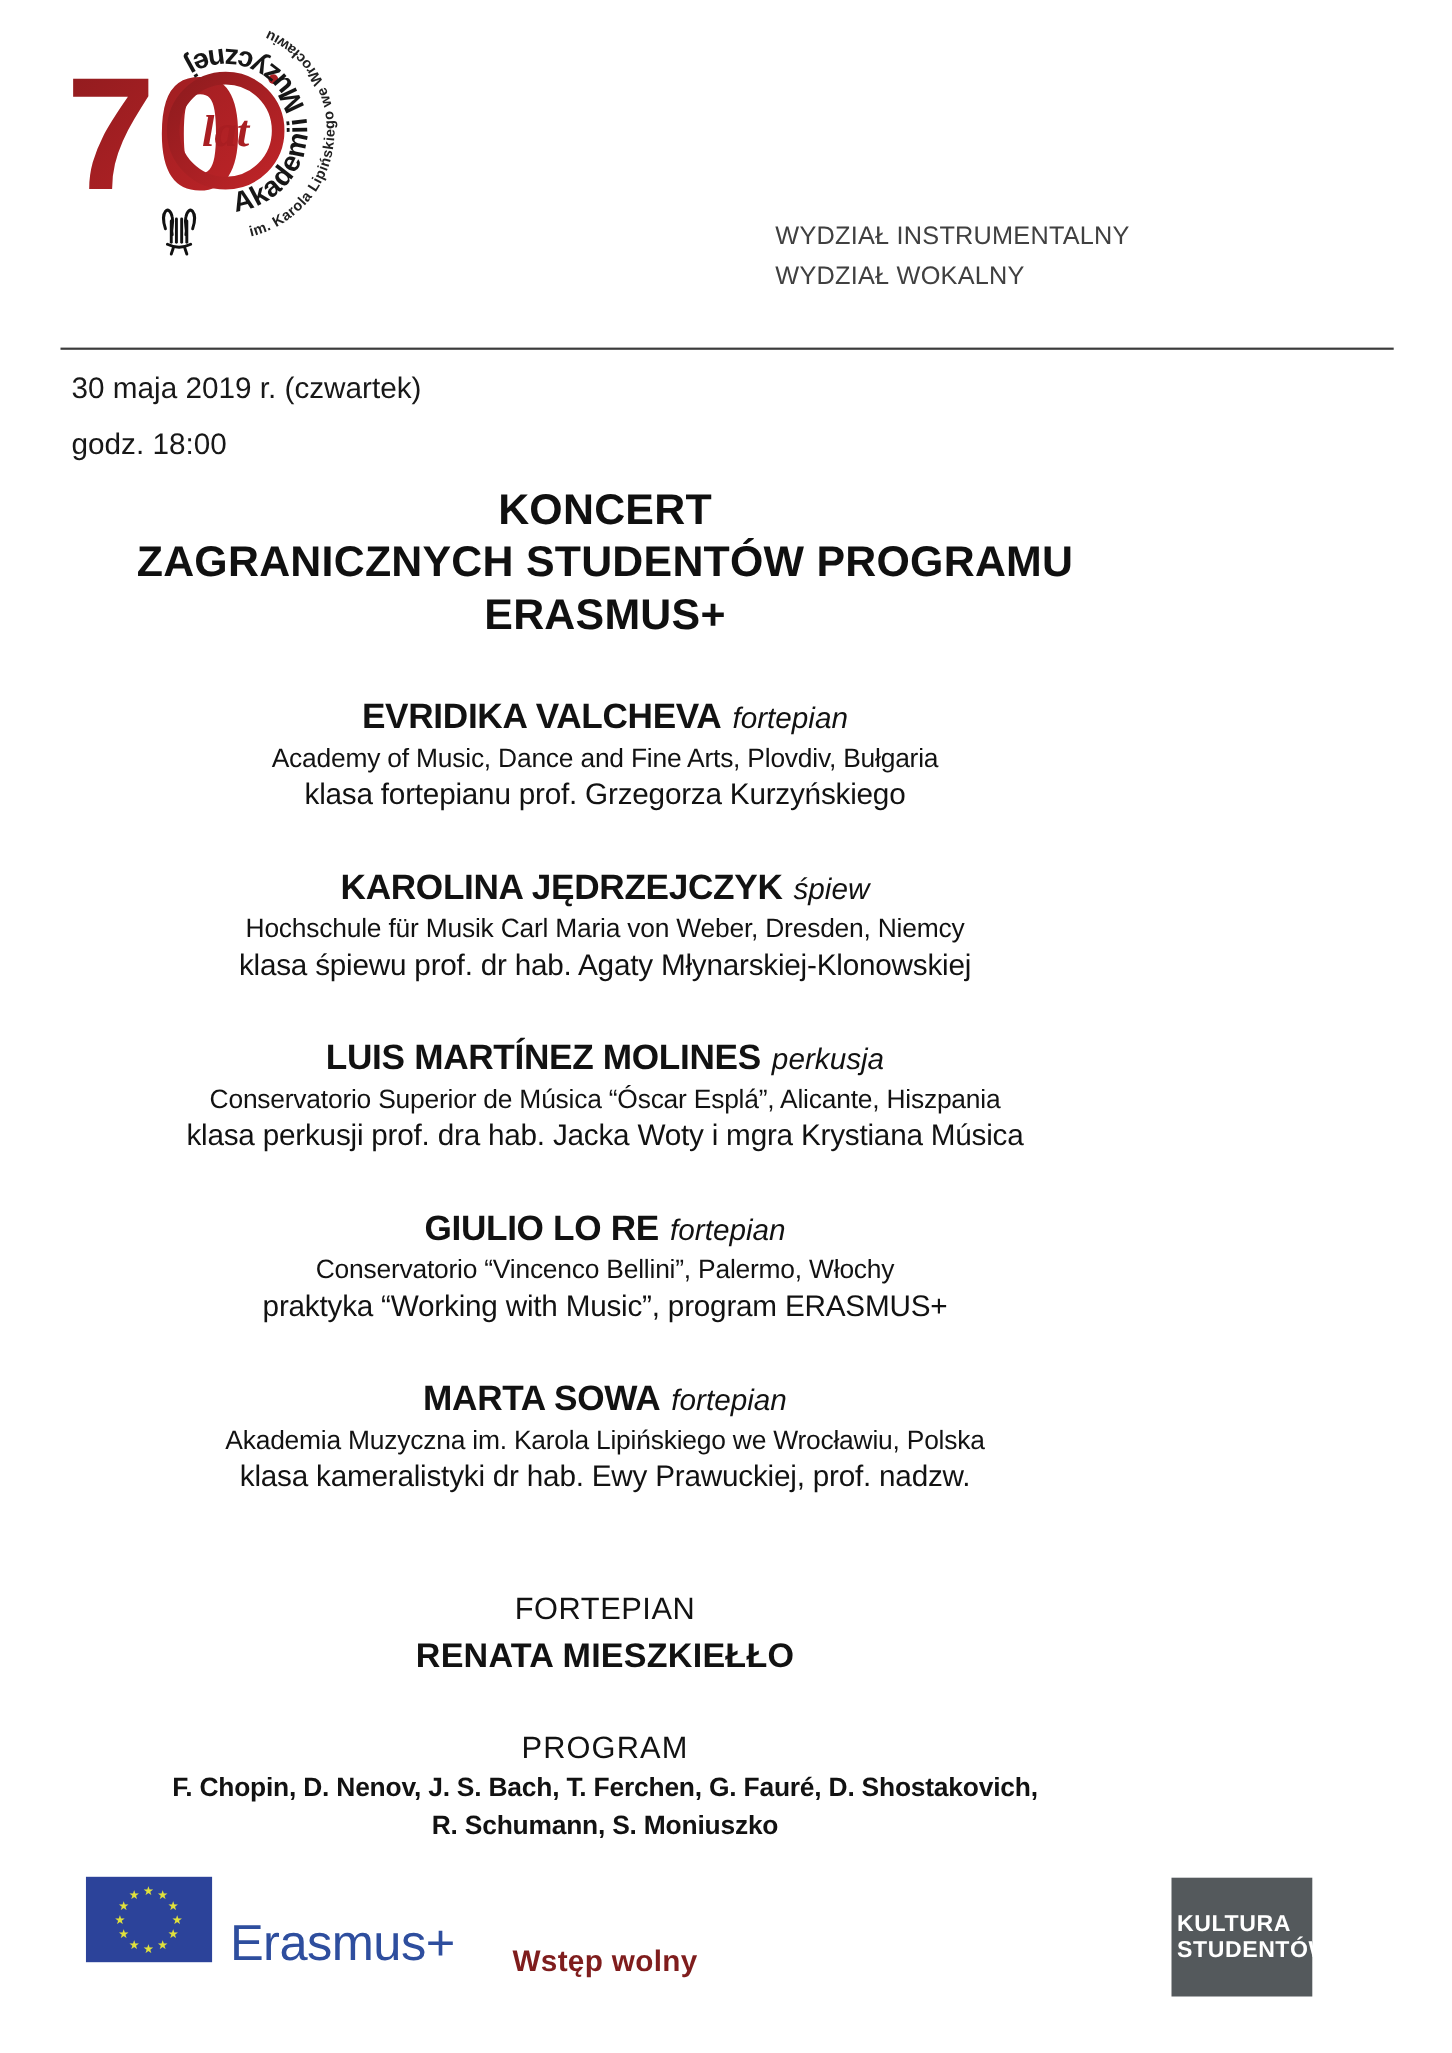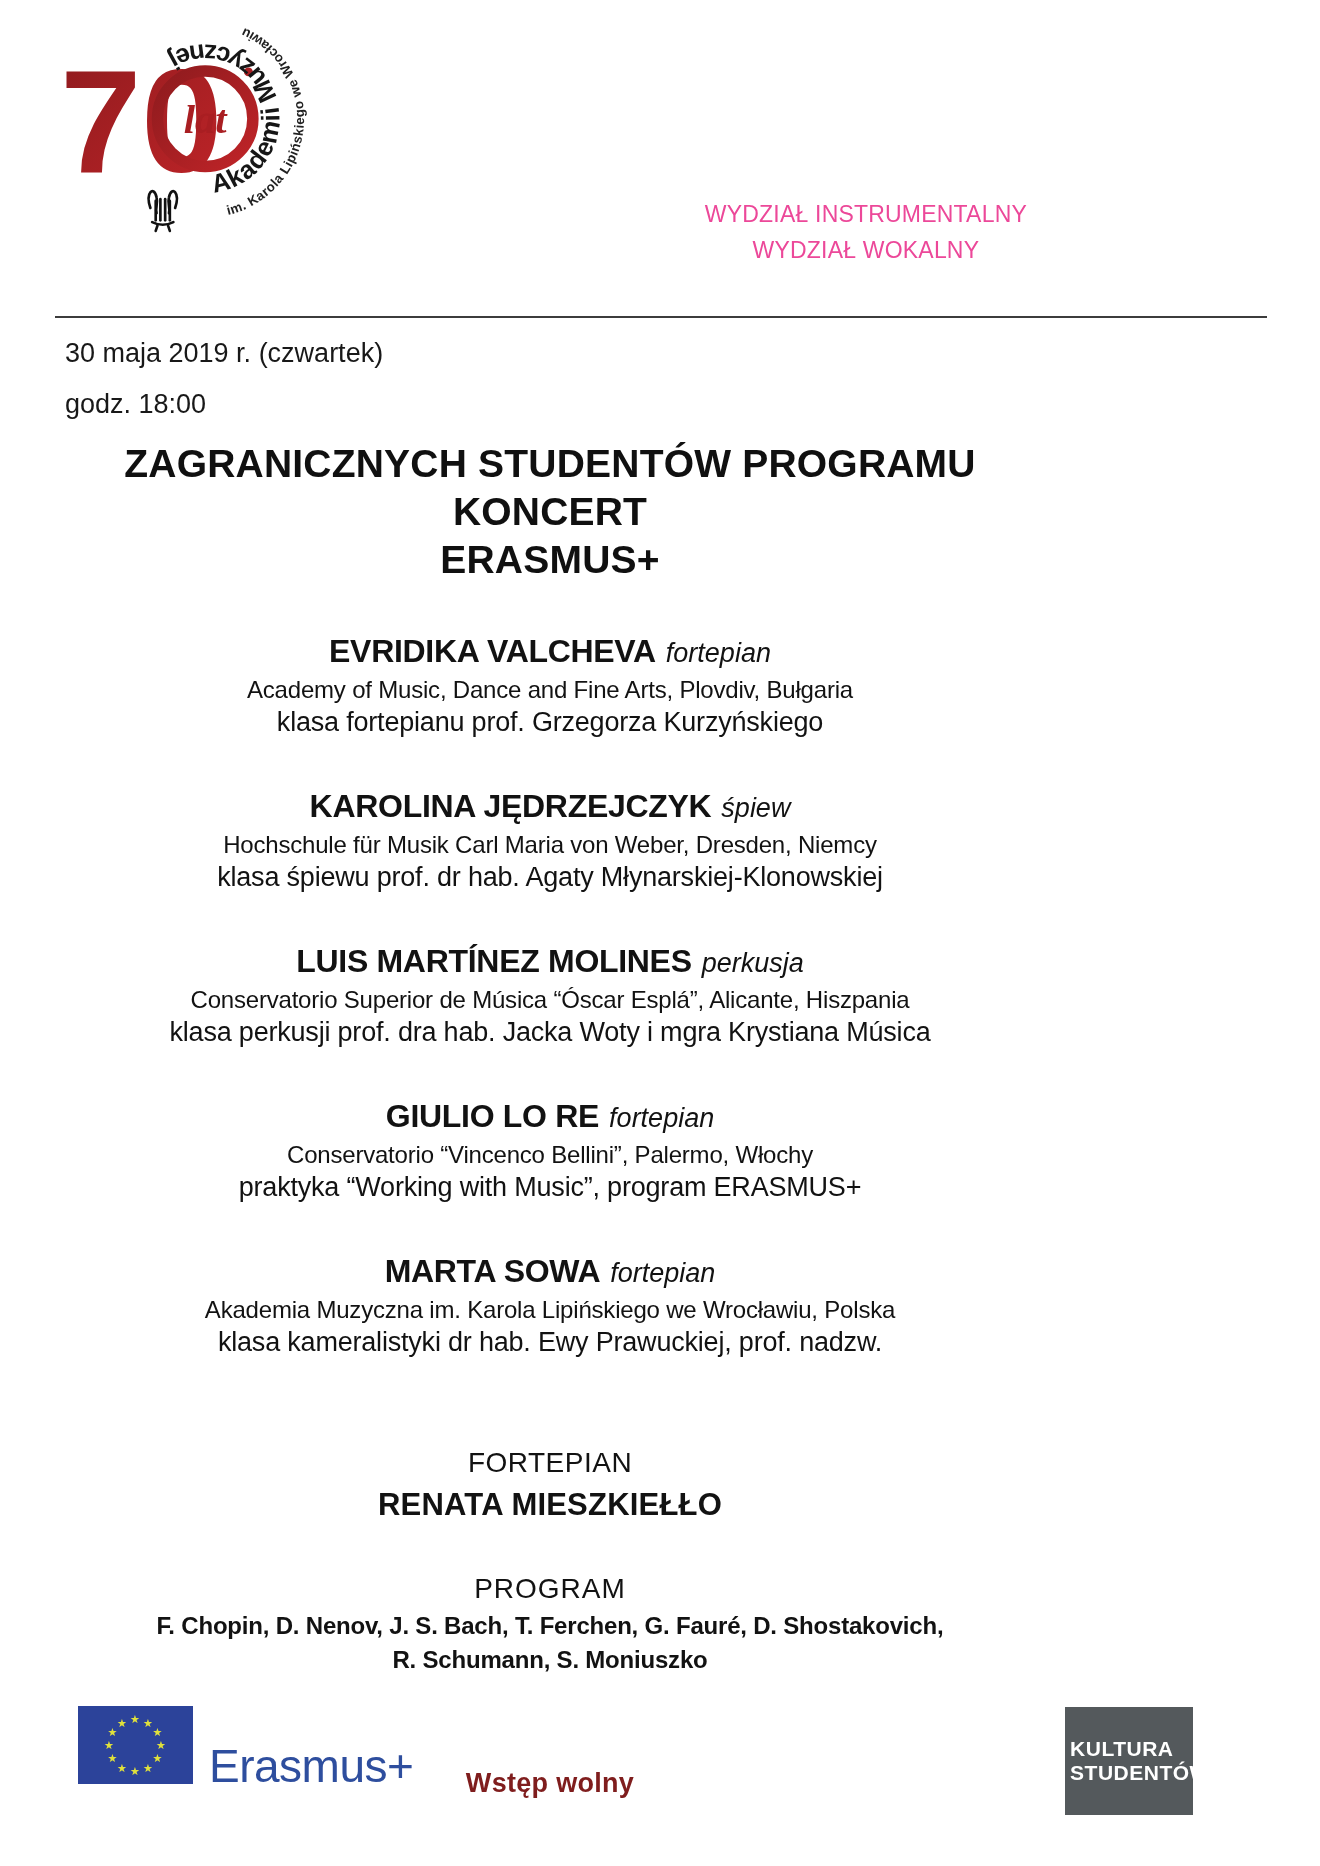--- a/index.html
+++ b/index.html
@@ -4,22 +4,22 @@
 <style>
   html,body{margin:0;padding:0;background:#ffffff;}
   .page{
     position:relative;width:1320px;height:1866px;background:#ffffff;
     font-family:"Liberation Sans", sans-serif;color:#121212;overflow:hidden;
   }
   
   .logo{position:absolute;top:16px;left:55px;width:265px;height:232px;}
   
   .header-right{
-    position:absolute;top:196px;right:293px;text-align:center;
-    font-size:23px;line-height:36px;color:#ec4899;font-weight:400;letter-spacing:.2px;
+    position:absolute;top:196px;right:293px;text-align:left;
+    font-size:23px;line-height:36px;color:#404040;font-weight:400;letter-spacing:.2px;
   }
   
   .rule{position:absolute;top:316px;left:55px;width:1212px;border-top:2px solid #3c3c3c;height:0;}
   
   .daterow{
     position:absolute;top:328px;left:65px;width:962px;
     display:flex;font-size:27px;line-height:51px;color:#181818;
   }
   .daterow .right{text-align:right;}
   
@@ -105,22 +105,22 @@
   <div class="daterow">
     <div class="left">
       <div>30 maja 2019 r. (czwartek)</div>
       <div>godz. 18:00</div>
     </div>
   </div>
 
   <div class="main">
 
     <div class="title">
+      <div>KONCERT</div>
       <div>ZAGRANICZNYCH STUDENTÓW PROGRAMU</div>
-      <div>KONCERT</div>
       <div>ERASMUS+</div>
     </div>
 
     <div class="performer">
       <div class="p-name-line"><span class="p-name">EVRIDIKA VALCHEVA</span><span class="p-instr">fortepian</span></div>
       <div class="p-school">Academy of Music, Dance and Fine Arts, Plovdiv, Bułgaria</div>
       <div class="p-class">klasa fortepianu prof. Grzegorza Kurzyńskiego</div>
     </div>
 
     <div class="performer">

